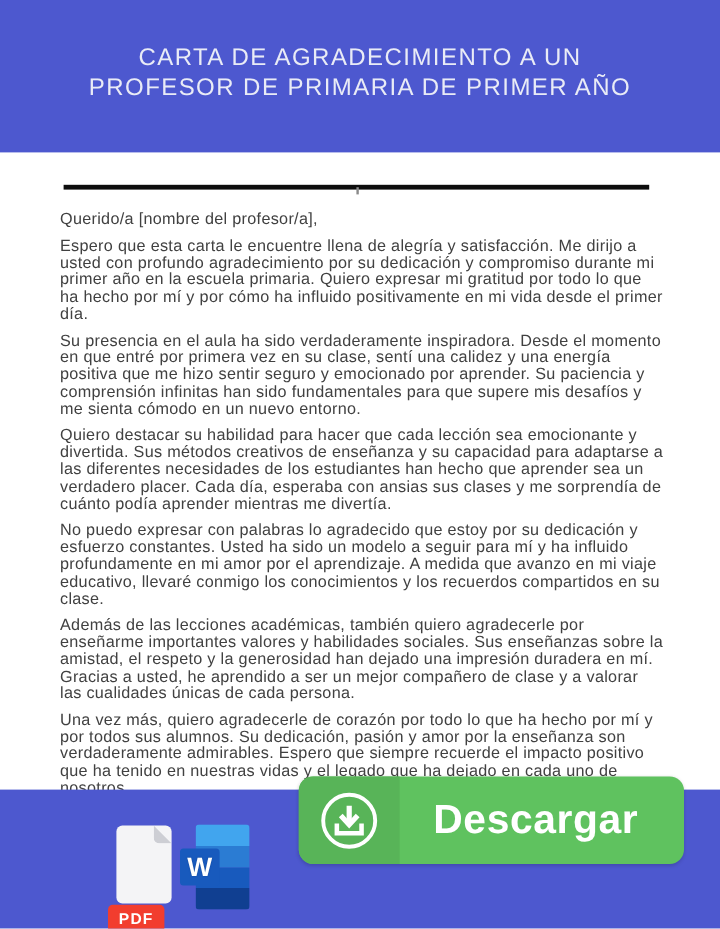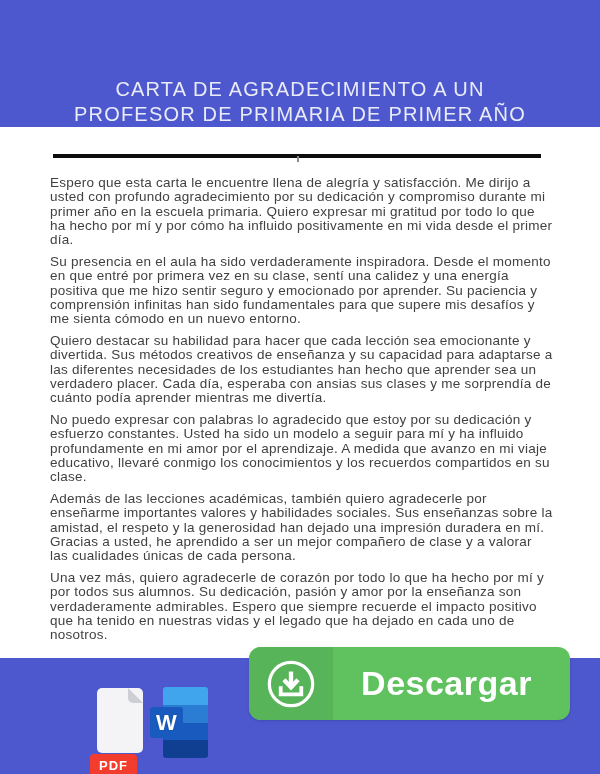--- a/index.html
+++ b/index.html
@@ -9,21 +9,21 @@
     background:#ffffff;
     overflow:hidden;
     font-family:"Liberation Sans","DejaVu Sans",sans-serif;
   }
 
   
   .header{
     position:absolute;top:0;left:0;
     width:600px;height:127px;
     background:#4d58cf;
-    display:flex;align-items:flex-end;justify-content:center;
+    display:flex;align-items:flex-start;justify-content:center;
   }
   .header h1{
     margin:0;
     padding-top:36px;
     width:490px;
     text-align:center;
     font-size:20px;
     line-height:25px;
     font-weight:400;
     letter-spacing:1.2px;
@@ -155,20 +155,21 @@
 
   <header class="header">
     <h1>CARTA DE AGRADECIMIENTO A UN PROFESOR DE PRIMARIA DE PRIMER AÑO</h1>
   </header>
 
   <div class="divider">
     <span class="notch"></span>
   </div>
 
   <main class="letter">
+    <p>Querido/a [nombre del profesor/a],</p>
     <p>Espero que esta carta le encuentre llena de alegría y satisfacción. Me dirijo a usted con profundo agradecimiento por su dedicación y compromiso durante mi primer año en la escuela primaria. Quiero expresar mi gratitud por todo lo que ha hecho por mí y por cómo ha influido positivamente en mi vida desde el primer día.</p>
     <p>Su presencia en el aula ha sido verdaderamente inspiradora. Desde el momento en que entré por primera vez en su clase, sentí una calidez y una energía positiva que me hizo sentir seguro y emocionado por aprender. Su paciencia y comprensión infinitas han sido fundamentales para que supere mis desafíos y me sienta cómodo en un nuevo entorno.</p>
     <p>Quiero destacar su habilidad para hacer que cada lección sea emocionante y divertida. Sus métodos creativos de enseñanza y su capacidad para adaptarse a las diferentes necesidades de los estudiantes han hecho que aprender sea un verdadero placer. Cada día, esperaba con ansias sus clases y me sorprendía de cuánto podía aprender mientras me divertía.</p>
     <p>No puedo expresar con palabras lo agradecido que estoy por su dedicación y esfuerzo constantes. Usted ha sido un modelo a seguir para mí y ha influido profundamente en mi amor por el aprendizaje. A medida que avanzo en mi viaje educativo, llevaré conmigo los conocimientos y los recuerdos compartidos en su clase.</p>
     <p>Además de las lecciones académicas, también quiero agradecerle por enseñarme importantes valores y habilidades sociales. Sus enseñanzas sobre la amistad, el respeto y la generosidad han dejado una impresión duradera en mí. Gracias a usted, he aprendido a ser un mejor compañero de clase y a valorar las cualidades únicas de cada persona.</p>
     <p>Una vez más, quiero agradecerle de corazón por todo lo que ha hecho por mí y por todos sus alumnos. Su dedicación, pasión y amor por la enseñanza son verdaderamente admirables. Espero que siempre recuerde el impacto positivo que ha tenido en nuestras vidas y el legado que ha dejado en cada uno de nosotros.</p>
   </main>
 
   <footer class="footer"></footer>
 

